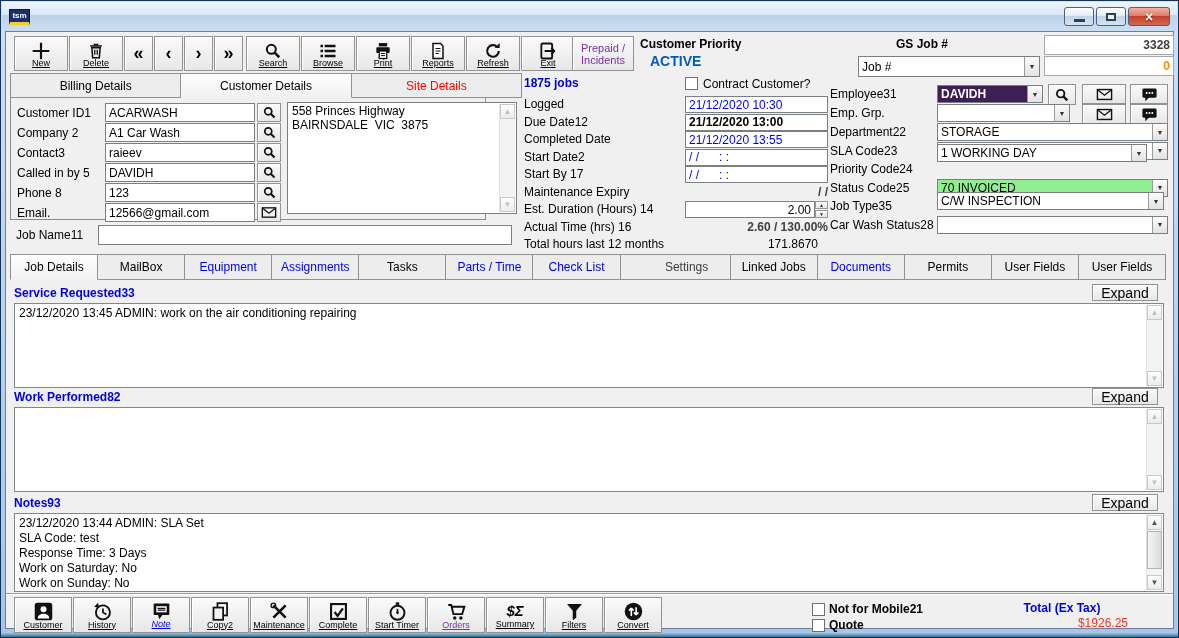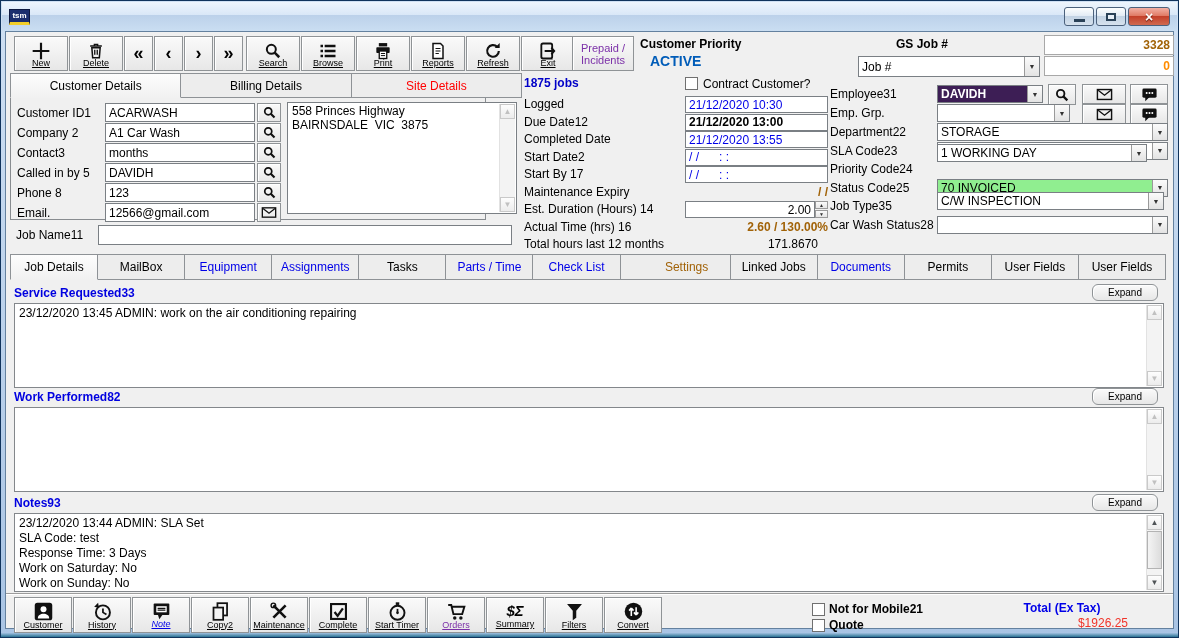--- a/index.html
+++ b/index.html
@@ -35,21 +35,21 @@
   .abs { position:absolute; }
   
   .btn { background:linear-gradient(#fafafa,#e7e7e7); border:1px solid #8f9396;
     box-shadow:inset 1px 1px 0 #fff; display:flex; align-items:center; justify-content:center;
     cursor:default; }
   .inp { background:#fff; border:1px solid #7a7f84; display:flex; align-items:center;
     padding:0 3px; font-size:12px; white-space:pre; overflow:hidden; }
   .right { justify-content:flex-end; }
   .ws { white-space:pre; }
   .c-blue { color:#0000e8; }
-  .c-red { color:#a16207;padding-left:23px; }
+  .c-red { color:#404040;padding-left:23px; }
   .c-bold { font-weight:bold; }
   
   .tbtn { position:absolute; top:4px; height:35px; width:54px; flex-direction:column; }
   .tbtn svg { margin-top:1px; }
   .tlbl { font-size:9px; line-height:9px; text-decoration:underline; margin-top:-2px; }
   .navbtn { position:absolute; top:4px; height:35px; width:29px; font-size:18px; font-weight:bold; }
   .prepaid { position:absolute; top:4px; left:566px; width:62px; height:35px;
     flex-direction:column; color:#7b2fa8; font-size:11px; line-height:12px; }
   
   .xtabs { display:flex; }
@@ -91,21 +91,21 @@
   .dd.emp { background:#3d1e55; } .dd.emp .ddtext { color:#fff; }
   .dd.green { background:#90ee90; }
   
   .mtabs { display:flex; height:26px; }
   .mtab { flex:1; border:1px solid #8e9296; border-left:none; background:#ededed;
     display:flex; align-items:center; justify-content:center; font-size:12px; white-space:nowrap; }
   .mtab:first-child { border-left:1px solid #8e9296; }
   .mtab.active { background:linear-gradient(#fdfdfd,#f1f1f1); border-bottom:1px solid #f1f1f1; }
   
   .sec-title { font-weight:bold; color:#0000e0; font-size:12px; }
-  .expandbtn { position:absolute; right:6px; top:-2px; width:66px; height:17px; font-size:10px;border-radius:6px; }
+  .expandbtn { position:absolute; right:6px; top:-2px; width:66px; height:17px; font-size:14px; }
   .textbox { background:#fff; border:1px solid #83878b; overflow:hidden; }
   .txt { position:absolute; left:4px; top:2px; right:22px; bottom:2px;
     font-size:12px; line-height:15px; white-space:pre-wrap; }
   
   .bbtn { position:absolute; top:565px; width:58px; height:36px; flex-direction:column; }
   .blbl { font-size:9px; line-height:9px; text-decoration:underline; margin-top:-1px; }
   .blbl.blue { color:#0000e8;font-style:italic; } .blbl.purple { color:#7b2fa8; }
   .sep { position:absolute; left:0; right:0; top:561px; height:2px;
     border-top:1px solid #9c9c9c; border-bottom:1px solid #fff; }
   .cbl { font-weight:bold; font-size:12px; margin-left:4px; }
@@ -214,25 +214,25 @@
     <div class="dd abs" style="left:852px;top:24px;width:182px;height:21px">
       <span class="ddtext">Job #</span>
       <span class="ddbtn">
           <span>▼</span>
         </span>
     </div>
     <div class="inp right abs c-red c-bold" style="left:1038px;top:3px;width:130px;height:20px;border-color:#a8a8a8"><span>3328</span></div>
     <div class="inp right abs c-bold" style="left:1038px;top:24px;width:130px;height:20px;border-color:#a8a8a8;color:#ff8c00"><span>0</span></div>
 
     <div class="abs xtabs" style="left:4px;top:41px;width:512px">
+      <div class="xtab">
+          <span>Billing Details</span>
+        </div>
       <div class="xtab active">
           <span>Customer Details</span>
-        </div>
-      <div class="xtab">
-          <span>Billing Details</span>
         </div>
       <div class="xtab" style="color:#ff0000">
           <span>Site Details</span>
         </div>
     </div>
     <div class="abs groupbox" style="left:4px;top:66px;width:476px;height:122px;border-top:none">
       <div class="frow" style="top:5px">
         <span class="flbl">Customer ID1</span>
         <div class="inp finp"><span>ACARWASH</span></div>
         <div class="btn sqbtn">
@@ -247,21 +247,21 @@
         <div class="inp finp"><span>A1 Car Wash</span></div>
         <div class="btn sqbtn">
             <svg width="15" height="15" viewBox="0 0 24 24">
               <circle cx="10" cy="10" r="5.6" fill="none" stroke="#111" stroke-width="2.8"></circle>
               <path d="M14 14l6 6" stroke="#111" stroke-width="3.4"></path>
             </svg>
           </div>
       </div>
       <div class="frow" style="top:45px">
         <span class="flbl">Contact3</span>
-        <div class="inp finp"><span>months</span></div>
+        <div class="inp finp"><span>raieev</span></div>
         <div class="btn sqbtn">
             <svg width="15" height="15" viewBox="0 0 24 24">
               <circle cx="10" cy="10" r="5.6" fill="none" stroke="#111" stroke-width="2.8"></circle>
               <path d="M14 14l6 6" stroke="#111" stroke-width="3.4"></path>
             </svg>
           </div>
       </div>
       <div class="frow" style="top:65px">
         <span class="flbl">Called in by 5</span>
         <div class="inp finp"><span>DAVIDH</span></div>

